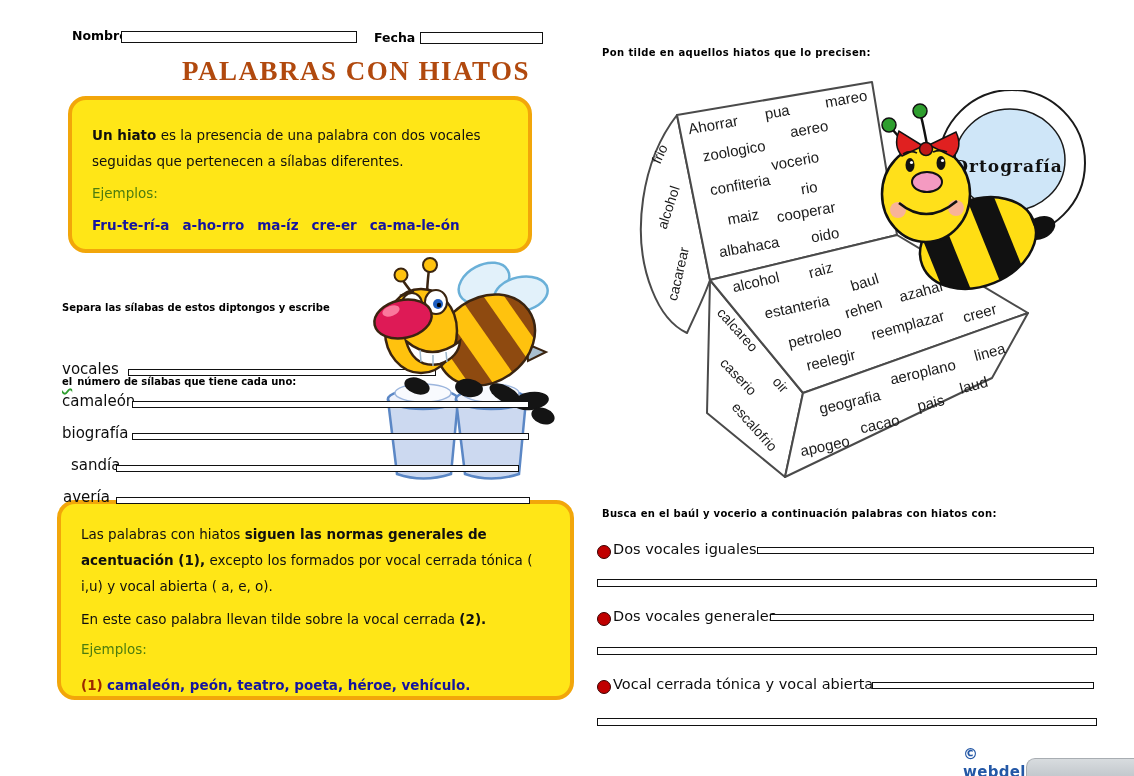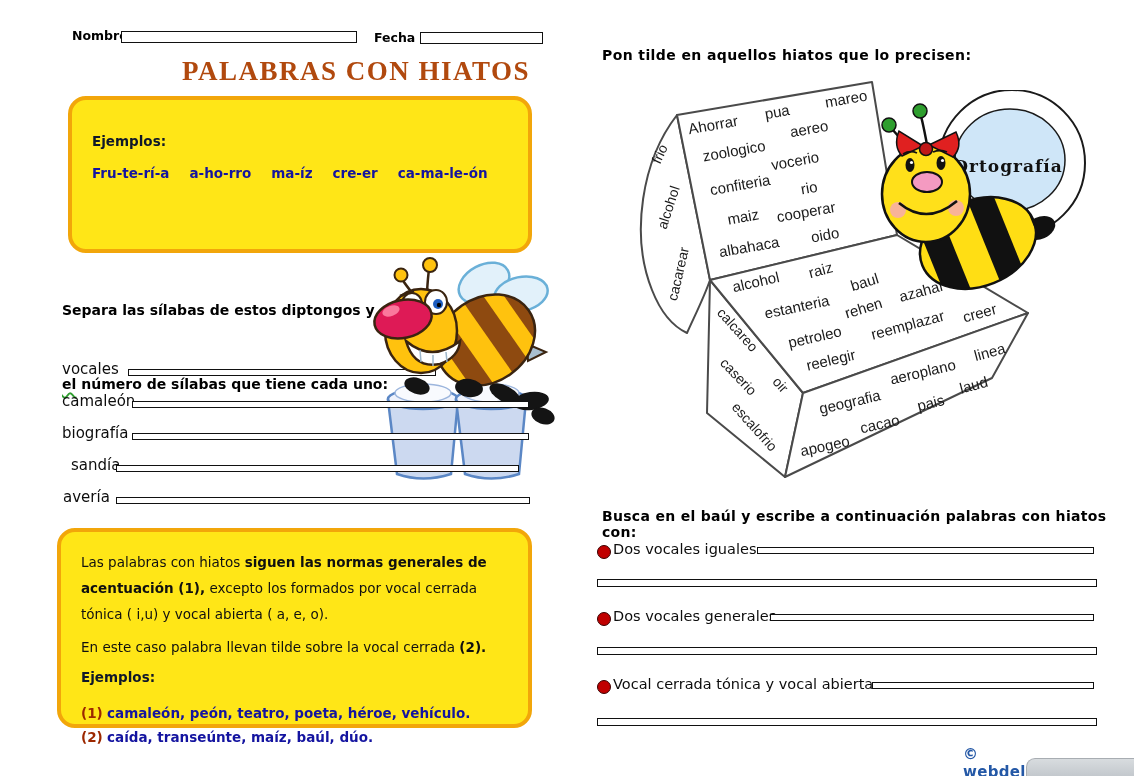--- a/index.html
+++ b/index.html
@@ -8,25 +8,25 @@
   .abs{position:absolute;}
   .b{font-weight:700;}
   
   .hdr-label{font-size:12.5px;font-weight:700;color:#000;}
   .hdr-box{background:#fff;border:1.6px solid #111;height:10px;}
   .title{font-family:"Liberation Serif","DejaVu Serif",serif;font-weight:700;font-size:27px;
          letter-spacing:1.5px;color:#B1490E;text-align:right;}
   
   .ybox{background:#FFE617;border:4px solid #F2A60A;border-radius:18px;box-sizing:border-box;}
   .ybox p{margin:0;font-size:13.5px;line-height:26px;color:#101010;}
-  .ejemplos{color:#0f172a;font-weight:700;font-size:13.5px;}
+  .ejemplos{color:#4d7c0f;font-weight:400;font-size:13.5px;}
   .navy{color:#1414A0;font-weight:700;font-size:13.5px;}
   .rednum{color:#9C2800;font-weight:700;}
   
-  .exh{font-size:14px;font-weight:700;color:#000;}
+  .exh{font-size:10px;font-weight:700;color:#000;text-align:center;}
   .wlabel{font-size:15px;color:#0d0d0d;}
   .fill-line{background:#fff;border:1.6px solid #111;height:5px;}
   .fill-line.tall{height:6px;}
   .squiggle{text-decoration:underline;text-decoration-style:wavy;text-decoration-color:#2f9e2f;
             text-decoration-thickness:2px;text-underline-offset:3px;margin-right:5px;}
   
   .bullet{width:12px;height:12px;border-radius:50%;background:#C00000;border:1.5px solid #3a0000;}
   .item-label{font-size:14.5px;color:#0d0d0d;}
   .watermark{font-size:15px;font-weight:700;color:#2458A6;letter-spacing:.3px;}
   .greybar{background:linear-gradient(#d8dcdf,#c2c7cc);border:1px solid #a8adb2;
@@ -42,22 +42,23 @@
 <div id="page">
 
   <span class="abs hdr-label" style="left:72px;top:28px;">Nombre</span>
   <div class="abs hdr-box" style="left:121px;top:31px;width:234px;"></div>
   <span class="abs hdr-label" style="left:374px;top:30px;">Fecha</span>
   <div class="abs hdr-box" style="left:420px;top:32px;width:121px;"></div>
 
   <div class="abs title" style="left:60px;top:56px;width:470px;">PALABRAS CON HIATOS</div>
 
   <div class="abs ybox" style="left:68px;top:96px;width:464px;height:157px;padding:22px 20px 0 20px;">
+    <p><span class="b">Un hiato</span><span> es la presencia de una palabra con dos vocales seguidas que pertenecen a sílabas diferentes.</span></p>
     <div class="ejemplos" style="margin-top:11px;">Ejemplos:</div>
-    <div style="display:flex;gap:20px;margin-top:16px;">
+    <div style="display:flex;gap:13px;margin-top:16px;">
       <span class="navy">Fru-te-rí-a</span>
       <span class="navy">a-ho-rro</span>
       <span class="navy">ma-íz</span>
       <span class="navy">cre-er</span>
       <span class="navy">ca-ma-le-ón</span>
     </div>
   </div>
 
   <div class="abs exh" style="left:62px;top:302px;">Separa las sílabas de estos diptongos y escribe</div>
   <div class="abs exh" style="left:62px;top:332px;margin-top:44px;">
@@ -142,26 +143,25 @@
   <span class="abs wlabel" style="left:62px;top:360px;z-index:3;">vocales</span>
   <span class="abs wlabel" style="left:62px;top:392px;z-index:3;">camaleón</span>
   <div class="abs fill-line" style="left:132px;top:401px;width:395px;z-index:3;"></div>
   <span class="abs wlabel" style="left:62px;top:424px;z-index:3;">biografía</span>
   <div class="abs fill-line" style="left:132px;top:433px;width:395px;z-index:3;"></div>
   <span class="abs wlabel" style="left:71px;top:456px;z-index:3;">sandía</span>
   <div class="abs fill-line" style="left:116px;top:465px;width:401px;z-index:3;"></div>
   <span class="abs wlabel" style="left:63px;top:488px;z-index:3;">avería</span>
   <div class="abs fill-line" style="left:116px;top:497px;width:412px;z-index:3;"></div>
 
-  <div class="abs ybox" style="left:57px;top:528px;width:475px;height:200px;padding:17px 20px 0 20px;">
+  <div class="abs ybox" style="left:57px;top:500px;width:517px;height:200px;padding:17px 20px 0 20px;">
     <p><span>Las  palabras con hiatos </span><span class="b">siguen las normas generales de acentuación (1),</span><span> excepto los formados por vocal cerrada tónica ( i,u) y vocal abierta ( a, e, o).</span></p>
     <p style="margin-top:7px;"><span>En este caso palabra llevan tilde sobre la vocal cerrada </span><span class="b">(2).</span></p>
     <div class="ejemplos" style="margin-top:9px;">Ejemplos:</div>
     <div style="margin-top:20px;font-size:13.5px;"><span class="rednum">(1)</span> <span class="navy">camaleón, peón, teatro, poeta, héroe, vehículo.</span></div>
-    <div style="margin-top:8px;font-size:13.5px;"><span class="rednum">(2)</span> <span class="navy">caída, transeúnte, maíz, baúl, dúo.</span></div>
   </div>
 
   <div class="abs exh" style="left:602px;top:47px;letter-spacing:.4px;">Pon tilde en aquellos hiatos que lo precisen:</div>
 
   <svg class="abs" style="left:620px;top:80px;" width="490" height="410" viewBox="620 80 490 410">
     <g fill="#ffffff" stroke="#4a4a4a" stroke-width="2" stroke-linejoin="round">
       <path d="M 677 115 C 642 160 630 235 652 290 C 661 313 672 326 687 333 C 697 311 705 295 710 280 Z"></path>
       <polygon points="677,115 872,82 897,235 710,280"></polygon>
       <polygon points="710,280 803,393 785,477 707,413"></polygon>
       <polygon points="710,280 897,235 1028,313 803,393"></polygon>
@@ -255,21 +255,21 @@
       <path d="M 933 152 Q 940 149 947 152" fill="none" stroke="#111" stroke-width="1.8"></path>
       <ellipse cx="910" cy="165" rx="4.5" ry="7" fill="#111"></ellipse>
       <ellipse cx="941" cy="163" rx="4.5" ry="7" fill="#111"></ellipse>
       <circle cx="911.5" cy="162.5" r="1.6" fill="#fff"></circle>
         <circle cx="942.5" cy="160.5" r="1.6" fill="#fff"></circle>
       <ellipse cx="927" cy="182" rx="15" ry="10" fill="#F49AC1" stroke="#111" stroke-width="2"></ellipse>
       <path d="M 899 203 Q 927 226 957 201" fill="none" stroke="#111" stroke-width="2.5"></path>
     </g>
   </svg>
 
-  <div class="abs exh" style="left:602px;top:508px;letter-spacing:.3px;">Busca en el baúl y escribe a continuación palabras con hiatos con:</div>
+  <div class="abs exh" style="left:602px;top:508px;letter-spacing:.3px;">Busca en el baúl y vocerio a continuación palabras con hiatos con:</div>
 
   <div class="abs bullet" style="left:597px;top:545px;"></div>
   <span class="abs item-label" style="left:613px;top:541px;">Dos vocales iguales:</span>
   <div class="abs fill-line" style="left:757px;top:547px;width:335px;"></div>
   <div class="abs fill-line tall" style="left:597px;top:579px;width:498px;"></div>
 
   <div class="abs bullet" style="left:597px;top:612px;"></div>
   <span class="abs item-label" style="left:613px;top:608px;">Dos vocales generales:</span>
   <div class="abs fill-line" style="left:770px;top:614px;width:322px;"></div>
   <div class="abs fill-line tall" style="left:597px;top:647px;width:498px;"></div>

